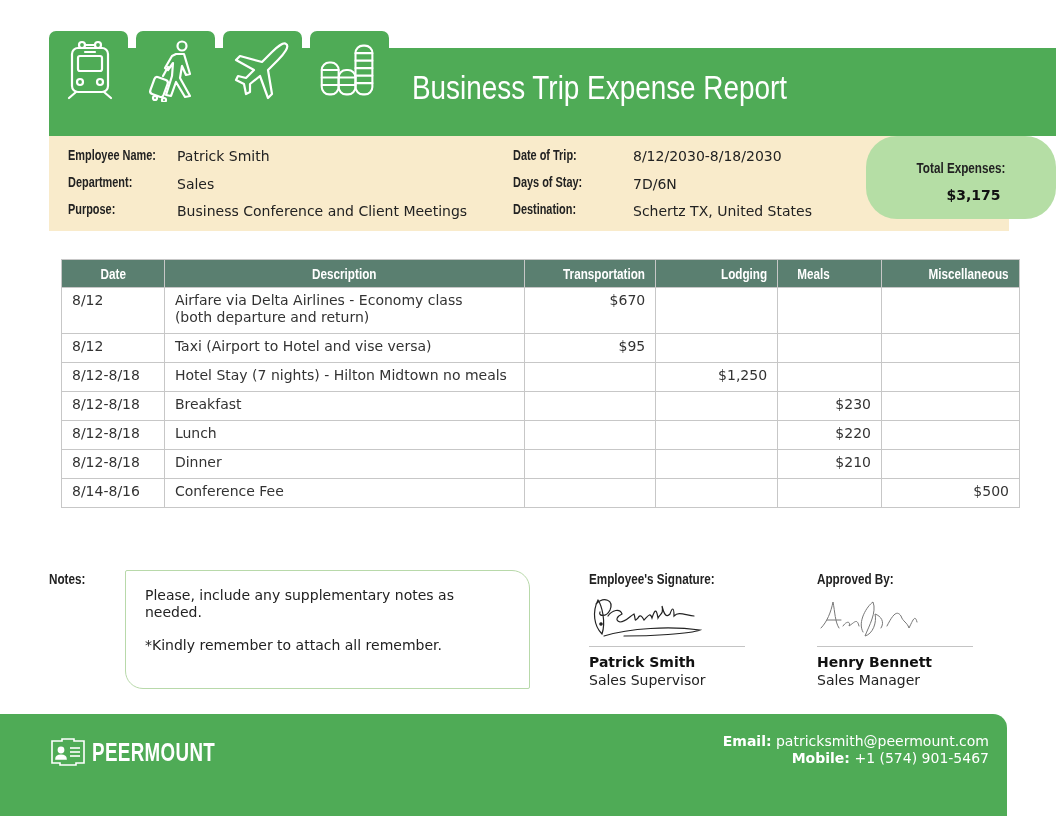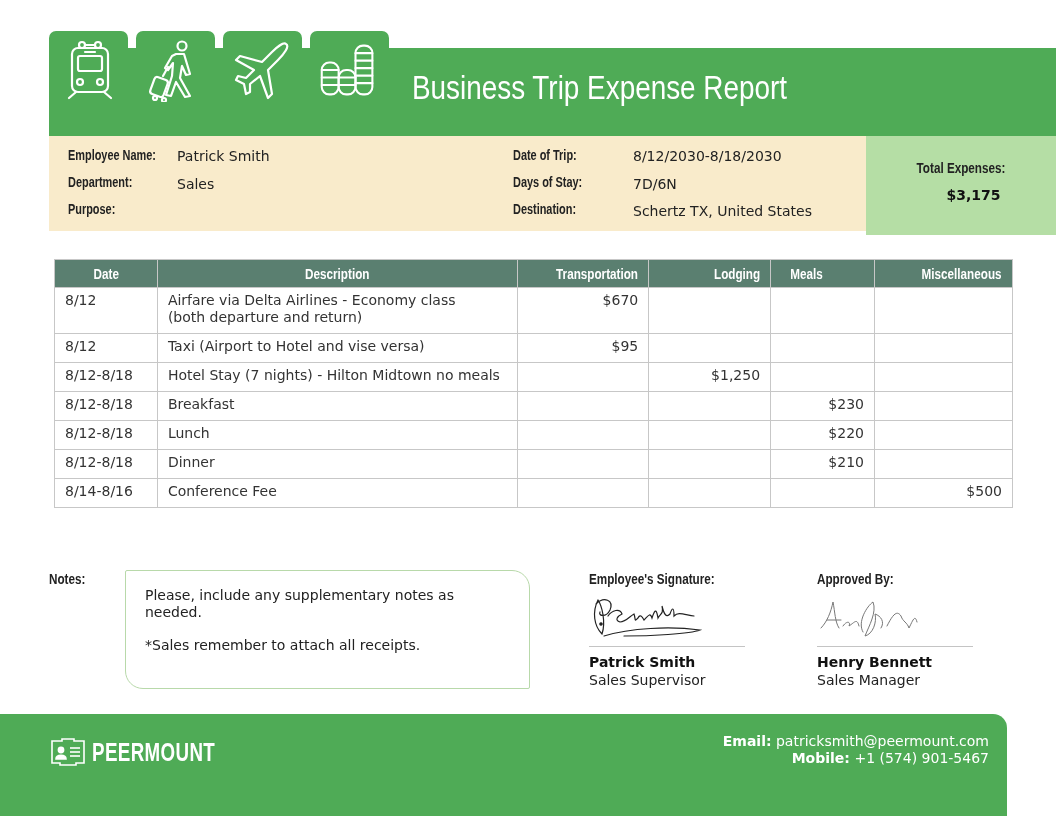--- a/index.html
+++ b/index.html
@@ -7,28 +7,28 @@
   body { position: relative; font-family: "DejaVu Sans", sans-serif; color: #222; }
 
   
   .tab { position: absolute; top: 31px; height: 30px; width: 79px; background: #4fab56; border-radius: 7px 7px 0 0; }
   .header-bar { position: absolute; left: 49px; top: 48px; width: 1007px; height: 88px; background: #4fab56; }
   .icon { position: absolute; top: 38px; width: 60px; height: 64px; }
   .title { position: absolute; left: 412px; top: 68px; color: #ffffff; font-family: "Liberation Sans", sans-serif; font-size: 34px; transform: scaleX(0.82); transform-origin: left top; letter-spacing: 0px; white-space: nowrap; }
 
   
   .info { position: absolute; left: 49px; top: 136px; width: 960px; height: 95px; background: #f9ebcb; }
-  .total-box { position: absolute; left: 866px; top: 136px; width: 190px; height: 99px; background: #b5dea5; text-align: center; }
+  .total-box { position: absolute; left: 866px; top: 136px; width: 190px; height: 83px; background: #b5dea5; text-align: center; border-radius: 31px; }
   .lbl { position: absolute; font-family: "Liberation Sans", sans-serif; font-weight: bold; font-size: 14px; color: #222; transform: scaleX(0.78); transform-origin: left top; white-space: nowrap; }
   .val { position: absolute; font-size: 14px; color: #222; white-space: nowrap; }
   .total-label { position: absolute; left: 0; width: 190px; top: 23px; font-family: "Liberation Sans", sans-serif; font-weight: bold; font-size: 15px; color: #222; transform: scaleX(0.78); }
   .total-value { position: absolute; left: 0; width: 190px; top: 51px; font-weight: bold; font-size: 14px; color: #111; padding-left: 25px; }
 
   
-  table.exp { position: absolute; left: 54px; top: 259px; width: 959px; border-collapse: collapse; font-size: 14px; }
+  table.exp { position: absolute; left: 61px; top: 259px; width: 959px; border-collapse: collapse; font-size: 14px; }
   table.exp th { background: #5a7f70; color: #fff; font-family: "Liberation Sans", sans-serif; font-weight: bold; font-size: 15px; height: 28px; border: 1px solid #c7c7c7; padding: 0 10px; }
   table.exp th span { display: inline-block; transform: scaleX(0.78); white-space: nowrap; }
   table.exp th.r span { transform-origin: right center; }
   table.exp th.c span { transform-origin: center center; }
   table.exp td { border: 1px solid #c7c7c7; padding: 4px 10px 5px 10px; vertical-align: top; color: #333; height: 29px; line-height: 17px; }
   table.exp td.num { text-align: right; }
   table.exp tr.tall td { height: 46px; }
   table.exp tr.total td { background: #b5dea5; font-weight: bold; color: #1a1a1a; height: 28px; }
   .cat-label { display: inline-block; font-family: "Liberation Sans", sans-serif; font-weight: bold; font-size: 15px; transform: scaleX(0.78); transform-origin: right center; white-space: nowrap; }
 
@@ -106,20 +106,21 @@
 </svg>
 
 <div class="title">Business Trip Expense Report</div>
 
 <div class="info">
   <div class="lbl" style="left:19px; top:11px;">Employee Name:</div>
   <div class="val" style="left:128px; top:12px;">Patrick Smith</div>
   <div class="lbl" style="left:19px; top:38px;">Department:</div>
   <div class="val" style="left:128px; top:40px;">Sales</div>
   <div class="lbl" style="left:19px; top:65px;">Purpose:</div>
+  <div class="val" style="left:128px; top:67px;">Business Conference and Client Meetings</div>
 
   <div class="lbl" style="left:464px; top:11px;">Date of Trip:</div>
   <div class="val" style="left:584px; top:12px;">8/12/2030-8/18/2030</div>
   <div class="lbl" style="left:464px; top:38px;">Days of Stay:</div>
   <div class="val" style="left:584px; top:40px;">7D/6N</div>
   <div class="lbl" style="left:464px; top:65px;">Destination:</div>
   <div class="val" style="left:584px; top:67px;">Schertz TX, United States</div>
 </div>
 <div class="total-box">
   <div class="total-label">Total Expenses:</div>
@@ -204,21 +205,21 @@
       <td class="num"></td>
       <td class="num"></td>
       <td class="num">$500</td>
     </tr>
   </tbody>
 </table>
 
 <div class="notes-label">Notes:</div>
 <div class="notes-box">
   <p>Please, include any supplementary notes as needed.</p>
-  <p>*Sales remember to attach all receipts.</p>
+  <p>*Kindly remember to attach all remember.</p>
 </div>
 
 <div class="sig-label" style="left:589px;">Employee's Signature:</div>
 <svg class="sig-img" style="left:590px;" viewBox="0 0 130 50" fill="none" stroke="#222" stroke-width="1.2" stroke-linecap="round">
   <path d="M8 8 C2 20 4 34 12 42 C16 30 12 14 8 8 M6 12 C14 4 24 8 20 18 C16 26 8 24 10 20"></path>
   <path d="M18 24 C22 18 30 16 32 22 C28 24 24 28 30 30 C36 30 40 24 44 22 C46 28 44 30 48 26 C50 22 52 24 54 28 C58 24 60 20 62 26 C64 20 66 14 68 26 C70 22 74 22 72 14 C74 22 76 26 80 22 C82 16 84 14 84 24 C88 20 92 22 104 24"></path>
   <path d="M14 44 C40 36 80 34 110 38 C100 42 60 44 34 44"></path>
   <circle cx="11" cy="32" r="1.2" fill="#222"></circle>
 </svg>
 <div class="sig-line" style="left:589px;"></div>

